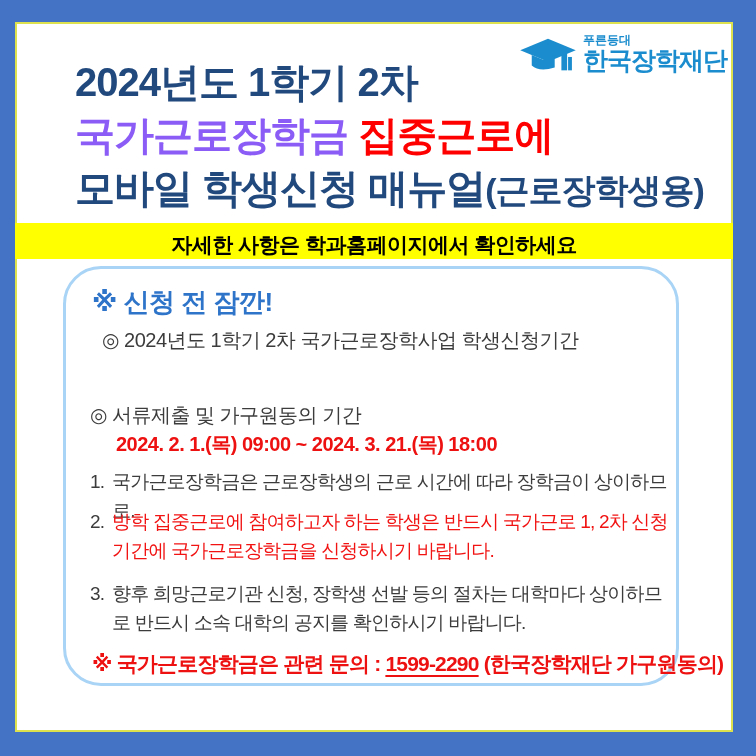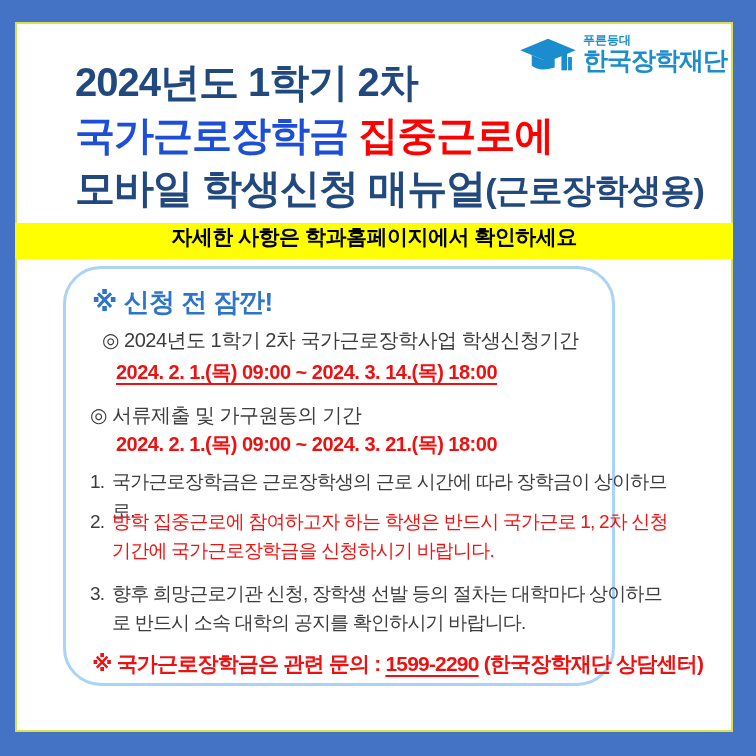--- a/index.html
+++ b/index.html
@@ -6,38 +6,38 @@
   html,body { width:756px; height:756px; }
   body { font-family:"Liberation Sans","DejaVu Sans",sans-serif; position:relative; overflow:hidden; }
 
   .frame { position:absolute; inset:0; background:#4472C4; }
   .content { position:absolute; left:15px; top:22px; width:718px; height:710px;
              background:#ffffff; border:2px solid #dde14d; }
 
   
   .title-block { position:absolute; left:58px; top:32px; }
   .title-line { font-size:40px; font-weight:bold; line-height:53px; color:#21497E; letter-spacing:-1px; white-space:nowrap; }
-  .t-blue { color:#1d4ed8; }
+  .t-blue { color:#8b5cf6; }
   .t-red  { color:#FF0000; }
   .t-suffix { font-size:34px; font-weight:bold; }
 
   
   .logo { position:absolute; right:4px; top:10px; display:flex; gap:6px; }
   .logo-cap { width:58px; height:44px; }
   .logo-texts { display:flex; flex-direction:column; line-height:1; }
   .logo-small { font-size:12px; font-weight:bold; color:#1B8DCE; letter-spacing:0px; margin-bottom:2px; }
   .logo-main  { font-size:25px; font-weight:bold; color:#1B8DCE; letter-spacing:-1px; white-space:nowrap; }
 
   
   .banner { position:absolute; left:-2px; top:199px; width:718px; height:36px;
             background:#FFFF00; color:#000000; font-size:21px; font-weight:bold;
-            display:flex; align-items:flex-start; justify-content:center; letter-spacing:-0.5px; }
+            display:flex; align-items:flex-end; justify-content:center; letter-spacing:-0.5px; }
 
   
-  .notice-box { position:absolute; left:46px; top:242px; width:552px; height:420px;
+  .notice-box { position:absolute; left:46px; top:242px; width:616px; height:420px;
                 border:3px solid #A9D4F5; border-radius:38px; background:#ffffff; }
   .nb-heading { position:absolute; left:26px; top:16px; font-size:26px; font-weight:bold;
                 color:#2E74C9; letter-spacing:-0.5px; }
   .nb-label { position:absolute; left:24px; font-size:20px; color:#3C3C3C; letter-spacing:-0.5px; white-space:nowrap; }
   .nb-period { position:absolute; left:50px; font-size:20px; font-weight:bold; color:#EE1111;
                letter-spacing:-0.5px; white-space:nowrap; }
   .u { text-decoration:underline; text-underline-offset:4px; }
   .lbl1 { top:58px;margin-left:12px; } .per1 { top:90px; }
   .lbl2 { top:133px; } .per2 { top:162px; }
 
@@ -76,35 +76,34 @@
     </div>
 
     <div class="banner">
       <span>자세한 사항은 학과홈페이지에서 확인하세요</span>
     </div>
 
     <div class="notice-box">
       <div class="nb-heading">※ 신청 전 잠깐!</div>
 
       <div class="nb-label lbl1">◎ 2024년도 1학기 2차 국가근로장학사업 학생신청기간</div>
-      <div class="nb-period per1 u">2024. 2. 1.(목) 09:00 ~ 2024. 3. 14.(목) 18:00</div>
 
       <div class="nb-label lbl2">◎ 서류제출 및 가구원동의 기간</div>
       <div class="nb-period per2">2024. 2. 1.(목) 09:00 ~ 2024. 3. 21.(목) 18:00</div>
 
       <div class="note note1">
         <span class="num">1.</span>
         <span class="txt">국가근로장학금은 근로장학생의 근로 시간에 따라 장학금이 상이하므로.</span>
       </div>
       <div class="note note2 red">
         <span class="num">2.</span>
         <span class="txt">방학 집중근로에 참여하고자 하는 학생은 반드시 국가근로 1, 2차 신청기간에 국가근로장학금을 신청하시기 바랍니다.</span>
       </div>
       <div class="note note3">
         <span class="num">3.</span>
         <span class="txt">향후 희망근로기관 신청, 장학생 선발 등의 절차는 대학마다 상이하므로 반드시 소속 대학의 공지를 확인하시기 바랍니다.</span>
       </div>
 
-      <div class="nb-footer"><span>※ 국가근로장학금은 관련 문의 : </span><span class="u">1599-2290</span><span> (한국장학재단 상담센터)</span></div>
+      <div class="nb-footer"><span>※ 국가근로장학금은 관련 문의 : </span><span class="u">1599-2290</span><span> (한국장학재단 가구원동의)</span></div>
     </div>
 
   </div>
 </div>
 
 </body></html>

